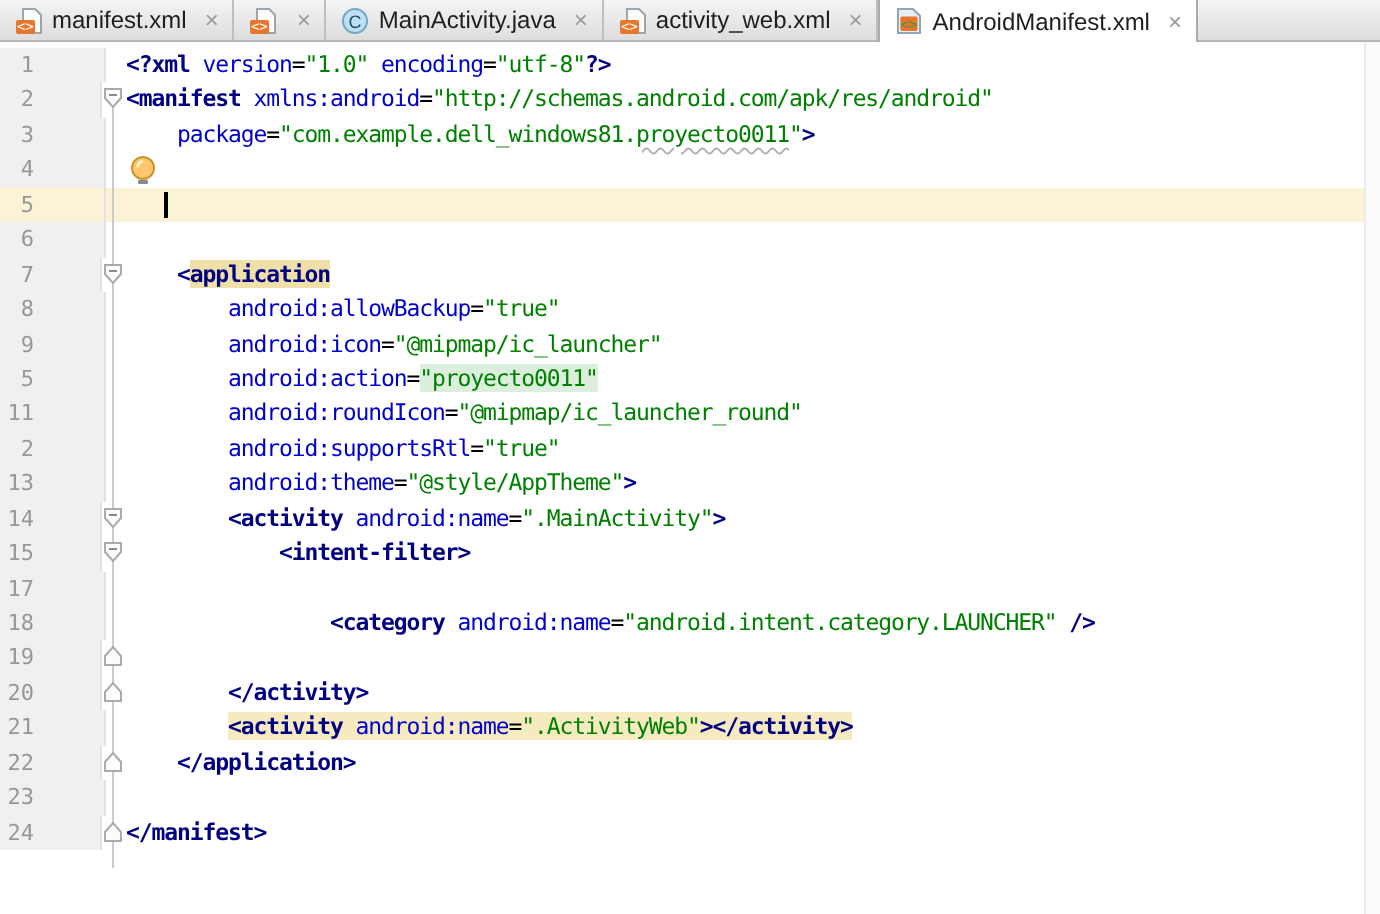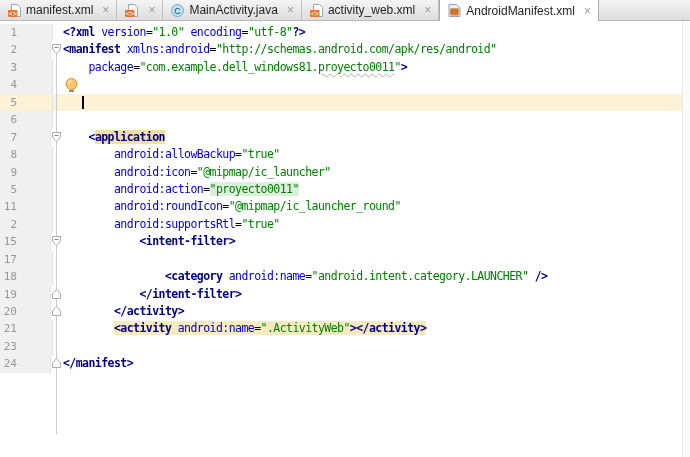--- a/index.html
+++ b/index.html
@@ -229,29 +229,52 @@
           <div class="numarea">
             <span class="num">2</span>
           </div>
           <div class="foldcol"></div>
         </div>
         <div class="code"><span class="pln">        </span><span class="attr">android:supportsRtl</span><span class="pln">=</span><span class="str">"true"</span></div>
       </div>
       <div class="row">
         <div class="gutter">
           <div class="numarea">
-            <span class="num">15</span>
+            <span class="num">13</span>
+          </div>
+          <div class="foldcol"></div>
+        </div>
+        <div class="code"><span class="pln">        </span><span class="attr">android:theme</span><span class="pln">=</span><span class="str">"@style/AppTheme"</span><span class="tag">&gt;</span></div>
+      </div>
+      <div class="row">
+        <div class="gutter">
+          <div class="numarea">
+            <span class="num">14</span>
           </div>
           <div class="foldcol">
             <svg width="11" height="12" viewBox="0 0 11 12">
               <path d="M1.5 1.5 H9.5 V6 L5.5 10.5 L1.5 6 Z" fill="#FCFCFC" stroke="#ABABAB"></path>
               <line x1="3.5" y1="4.5" x2="7.5" y2="4.5" stroke="#8a8a8a"></line>
             </svg>
           </div>
         </div>
+        <div class="code"><span class="pln">        </span><span class="tag">&lt;activity </span><span class="attr">android:name</span><span class="pln">=</span><span class="str">".MainActivity"</span><span class="tag">&gt;</span></div>
+      </div>
+      <div class="row">
+        <div class="gutter">
+          <div class="numarea">
+            <span class="num">15</span>
+          </div>
+          <div class="foldcol">
+            <svg width="11" height="12" viewBox="0 0 11 12">
+              <path d="M1.5 1.5 H9.5 V6 L5.5 10.5 L1.5 6 Z" fill="#FCFCFC" stroke="#ABABAB"></path>
+              <line x1="3.5" y1="4.5" x2="7.5" y2="4.5" stroke="#8a8a8a"></line>
+            </svg>
+          </div>
+        </div>
         <div class="code"><span class="pln">            </span><span class="tag">&lt;intent-filter&gt;</span></div>
       </div>
       <div class="row">
         <div class="gutter">
           <div class="numarea">
             <span class="num">17</span>
           </div>
           <div class="foldcol"></div>
         </div>
         <div class="code"></div>
@@ -269,21 +292,21 @@
         <div class="gutter">
           <div class="numarea">
             <span class="num">19</span>
           </div>
           <div class="foldcol">
             <svg width="11" height="12" viewBox="0 0 11 12">
               <path d="M1.5 10.5 H9.5 V6 L5.5 1.5 L1.5 6 Z" fill="#FCFCFC" stroke="#ABABAB"></path>
             </svg>
           </div>
         </div>
-        <div class="code"><span class="pln">            </span><span class="tag">&lt;/intent-filter&gt;</span></div>
+        <div class="code"><span class="pln">            </span></div>
       </div>
       <div class="row">
         <div class="gutter">
           <div class="numarea">
             <span class="num">20</span>
           </div>
           <div class="foldcol">
             <svg width="11" height="12" viewBox="0 0 11 12">
               <path d="M1.5 10.5 H9.5 V6 L5.5 1.5 L1.5 6 Z" fill="#FCFCFC" stroke="#ABABAB"></path>
             </svg>
@@ -292,20 +315,33 @@
         <div class="code"><span class="pln">        </span><span class="tag">&lt;/activity&gt;</span></div>
       </div>
       <div class="row">
         <div class="gutter">
           <div class="numarea">
             <span class="num">21</span>
           </div>
           <div class="foldcol"></div>
         </div>
         <div class="code"><span class="pln">        </span><span class="tag hl-tan">&lt;activity </span><span class="attr hl-tan">android:name</span><span class="pln hl-tan">=</span><span class="str hl-tan">".ActivityWeb"</span><span class="tag hl-tan">&gt;&lt;/activity&gt;</span></div>
+      </div>
+      <div class="row">
+        <div class="gutter">
+          <div class="numarea">
+            <span class="num">22</span>
+          </div>
+          <div class="foldcol">
+            <svg width="11" height="12" viewBox="0 0 11 12">
+              <path d="M1.5 10.5 H9.5 V6 L5.5 1.5 L1.5 6 Z" fill="#FCFCFC" stroke="#ABABAB"></path>
+            </svg>
+          </div>
+        </div>
+        <div class="code"><span class="pln">    </span><span class="tag">&lt;/application&gt;</span></div>
       </div>
       <div class="row">
         <div class="gutter">
           <div class="numarea">
             <span class="num">23</span>
           </div>
           <div class="foldcol"></div>
         </div>
         <div class="code"></div>
       </div>

